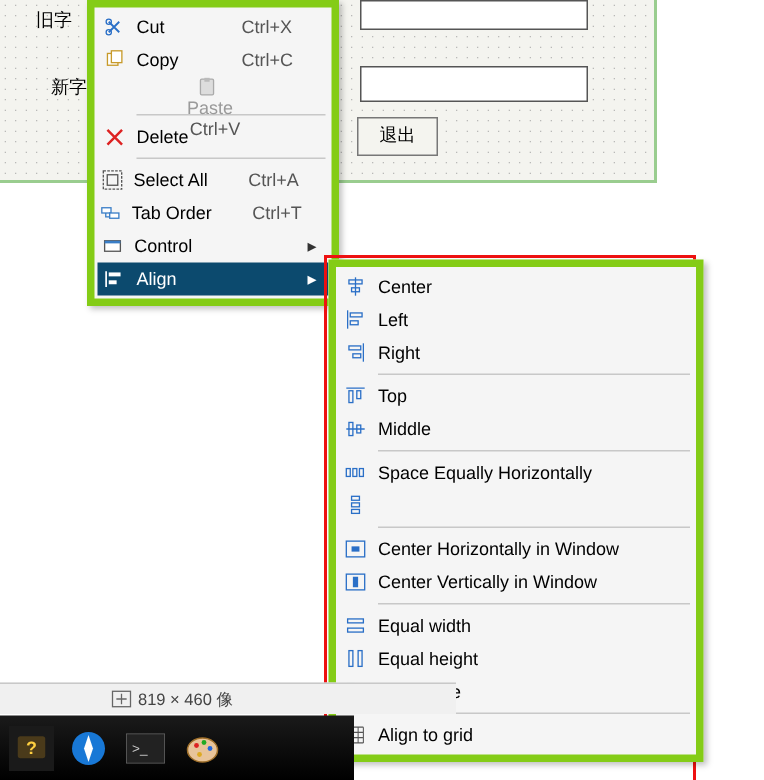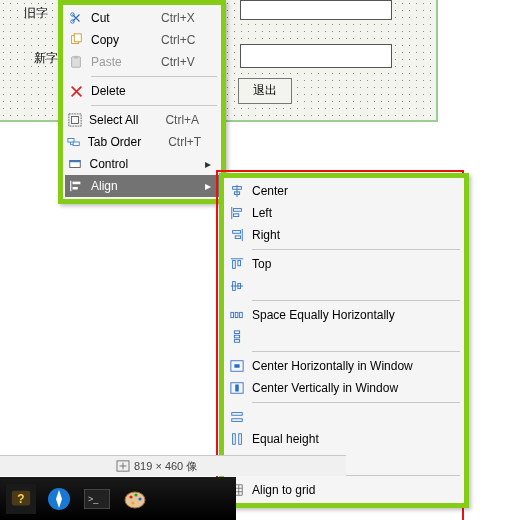--- a/index.html
+++ b/index.html
@@ -69,22 +69,22 @@
   .ctx-row {
     display: flex;
     align-items: center;
     height: 22px;
     padding-right: 8px;
     white-space: nowrap;
   }
   .ctx-row .lbl { flex: 1; padding-left: 4px; }
   .ctx-row .accel { color: #555; width: 50px; text-align: left; margin-left: 27px; }
   .ctx-row .arrow { width: 10px; text-align: right; color:#333; }
-  .ctx-row.disabled { color:#9a9a9a; }
-  .ctx-row.highlight { background:#737373; color:#fff; }
+  .ctx-row.disabled { color:#9a9a9a;flex-direction:column; }
+  .ctx-row.highlight { background:#0c4a6e; color:#fff; }
   .ctx-row.highlight .accel, .ctx-row.highlight .arrow { color:#fff; }
   .ctx-sep {
     height: 1px;
     margin: 3px 2px 3px 26px;
     background: #c8c8c8;
   }
   
   .hl-frame {
     position:absolute;
     border: 2px solid #e11;
@@ -94,21 +94,21 @@
   
   .statusbar {
     position:absolute;
     left:0; bottom:44px;
     width: 230px; height: 20px;
     background:#f0f0f0;
     border-top:1px solid #c8c8c8;
     font-size:11px;
     color:#444;
     display:flex; align-items:center;
-    padding-left:116px;
+    padding-left:74px;
     gap:4px;
   }
   .taskbar {
     position:absolute;
     left:0; bottom:0;
     width:230px; height:43px;
     background: linear-gradient(#1a1a1a,#000);
     display:flex; align-items:center; gap:8px;
     padding-left:6px;
   }
@@ -268,20 +268,21 @@
     <span class="lbl">Top</span>
   </div>
   <div class="ctx-row">
     <span class="iconcol">
       <svg width="14" height="14" viewBox="0 0 16 16">
           <line x1="1" y1="8" x2="15" y2="8" stroke="#2a6fc7"></line>
           <rect x="3" y="3" width="3" height="10" fill="none" stroke="#2a6fc7"></rect>
           <rect x="9" y="5" width="3" height="6" fill="none" stroke="#2a6fc7"></rect>
         </svg>
     </span>
+    <span class="lbl">Middle</span>
   </div>
   <div class="ctx-sep"></div>
   <div class="ctx-row">
     <span class="iconcol">
       <svg width="14" height="14" viewBox="0 0 16 16">
           <rect x="1" y="5" width="3" height="6" fill="none" stroke="#2a6fc7"></rect>
           <rect x="6" y="5" width="3" height="6" fill="none" stroke="#2a6fc7"></rect>
           <rect x="11" y="5" width="3" height="6" fill="none" stroke="#2a6fc7"></rect>
         </svg>
     </span>
@@ -316,20 +317,21 @@
     <span class="lbl">Center Vertically in Window</span>
   </div>
   <div class="ctx-sep"></div>
   <div class="ctx-row">
     <span class="iconcol">
       <svg width="14" height="14" viewBox="0 0 16 16">
           <rect x="2" y="3" width="12" height="3" fill="none" stroke="#2a6fc7"></rect>
           <rect x="2" y="10" width="12" height="3" fill="none" stroke="#2a6fc7"></rect>
         </svg>
     </span>
+    <span class="lbl">Equal width</span>
   </div>
   <div class="ctx-row">
     <span class="iconcol">
       <svg width="14" height="14" viewBox="0 0 16 16">
           <rect x="3" y="2" width="3" height="12" fill="none" stroke="#2a6fc7"></rect>
           <rect x="10" y="2" width="3" height="12" fill="none" stroke="#2a6fc7"></rect>
         </svg>
     </span>
     <span class="lbl">Equal height</span>
   </div>

